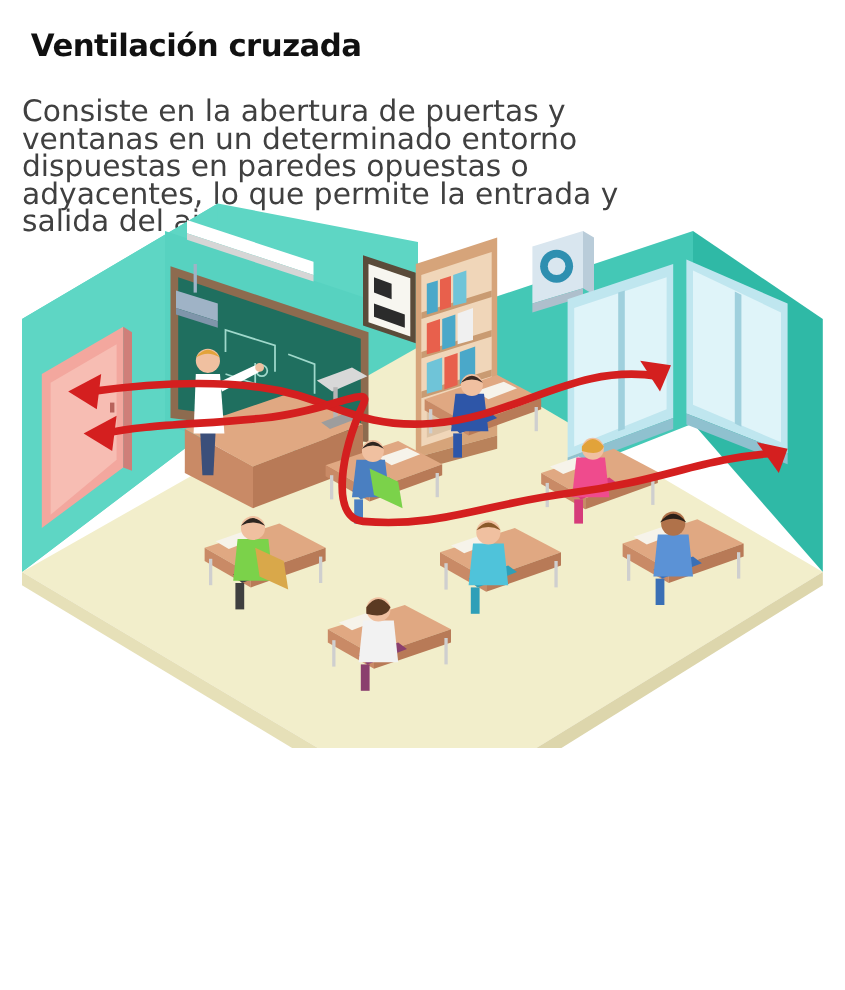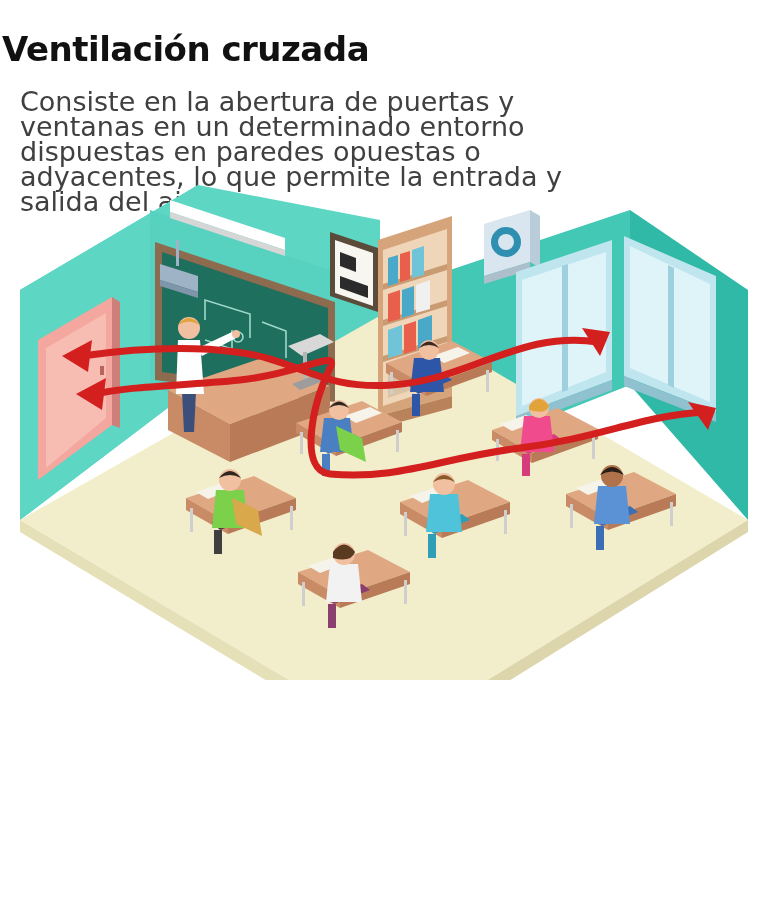--- a/index.html
+++ b/index.html
@@ -20,23 +20,23 @@
     position: absolute;
     left: 0; top: 0;
     width: 768px;
     height: 900px;
     background: #ffffff;
   }
 
   
   .title {
     position: absolute;
-    left: 2px;
+    left: 28px;
     top: 6px;
-    font-size: 34px;
+    font-size: 28px;
     font-weight: bold;
     letter-spacing: -0.5px;
     color: #111111;
     font-family: "DejaVu Sans", sans-serif;
   }
 
   .intro {
     position: absolute;
     left: 20px;
     top: 62px;

